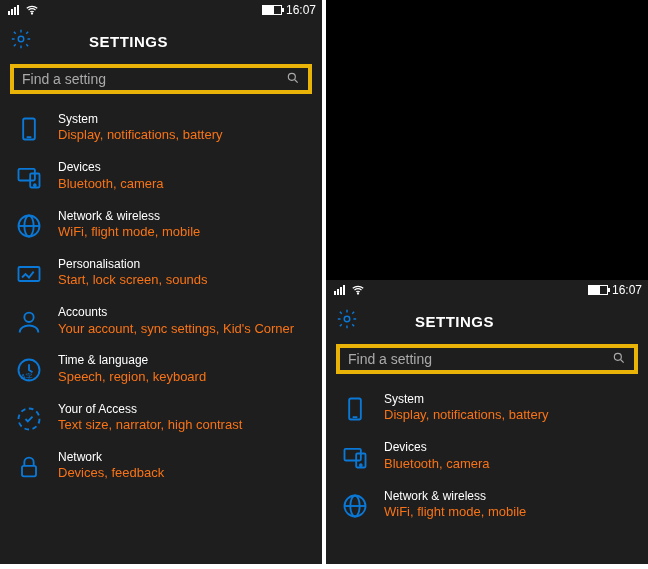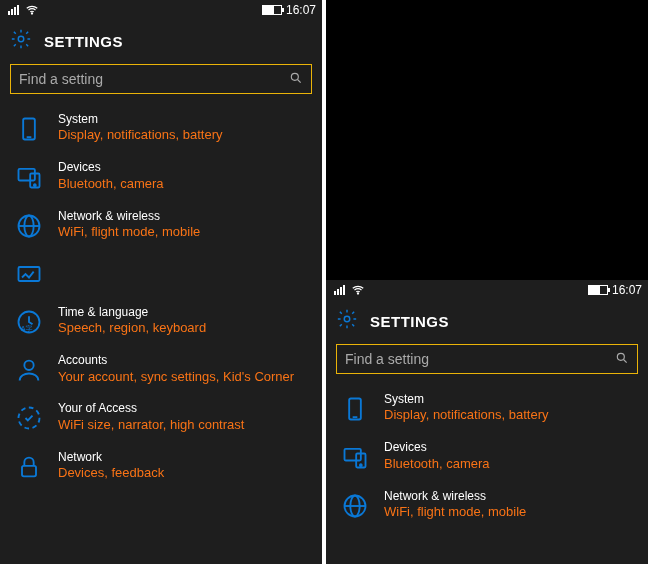--- a/index.html
+++ b/index.html
@@ -14,23 +14,23 @@
   .statusbar .sig span:nth-child(1){height:4px;}
   .statusbar .sig span:nth-child(2){height:6px;}
   .statusbar .sig span:nth-child(3){height:8px;}
   .statusbar .sig span:nth-child(4){height:10px;}
   .statusbar svg { display:block; }
   .spacer { flex: 1; }
   .battery { width: 20px; height: 10px; border:1px solid #fff; position:relative; margin-right:4px; }
   .battery::after { content:""; position:absolute; right:-3px; top:2px; width:2px; height:4px; background:#fff;}
   .battery .fill { background:#fff; height:100%; width:60%; }
   .header { display:flex; align-items:center; gap:12px; padding: 8px 10px 6px 10px; }
-  .header .title { font-size: 15px; font-weight:600; letter-spacing:0.5px; }
+  .header .title { font-size: 15px; font-weight:600; letter-spacing:0.5px;margin-left:45px; }
   .gear svg { width:22px; height:22px; }
-  .searchbox { margin: 4px 10px 10px 10px; height:30px; border:1px solid #eab308; display:flex; align-items:center; padding:0 8px; color:#aaa; font-size:14px; }
+  .searchbox { margin: 4px 10px 10px 10px; height:30px; border:4px solid #eab308; display:flex; align-items:center; padding:0 8px; color:#aaa; font-size:14px; }
   .searchbox .ph { flex:1; }
   .list { flex:1; overflow:hidden; }
   .item { display:flex; align-items:flex-start; padding: 8px 10px 8px 14px; gap:14px; cursor:pointer; }
   .item .ic { width:30px; height:30px; flex:0 0 30px; display:flex; align-items:center; justify-content:center; margin-top:2px;}
   .item .ic svg { width:28px; height:28px; }
   .item .txt .t { font-size:12px; color:#fff; line-height:1.2; }
   .item .txt .s { font-size:13px; color:#f97316; line-height:1.3; margin-top:1px;}
   .accent { stroke:#0a78d6; fill:none; stroke-width:1.6; }
   .accentF { fill:#0a78d6; }
 </style>
@@ -114,56 +114,60 @@
         <div class="s">WiFi, flight mode, mobile</div>
       </div>
     </div>
         <div class="item">
       <div class="ic">
             <svg viewBox="0 0 24 24" class="accent">
               <rect x="3" y="6" width="18" height="12" rx="1"></rect>
               <path d="M6 15l3-3 3 3 4-5"></path>
             </svg>
           </div>
+      <div class="txt">
+        <div class="t">Personalisation</div>
+        <div class="s">Start, lock screen, sounds</div>
+      </div>
+    </div>
+        <div class="item">
+      <div class="ic">
+            <svg viewBox="0 0 24 24" class="accent">
+              <circle cx="12" cy="8" r="4"></circle>
+              <path d="M4 21c0-4 4-6 8-6s8 2 8 6"></path>
+            </svg>
+          </div>
+      <div class="txt">
+        <div class="t">Accounts</div>
+        <div class="s">Your account, sync settings, Kid's Corner</div>
+      </div>
     </div>
         <div class="item">
       <div class="ic">
             <svg viewBox="0 0 24 24" class="accent">
               <circle cx="12" cy="12" r="9"></circle>
               <path d="M12 7v5l3 2"></path>
               <text x="5" y="20" font-size="6" class="accentF" stroke="none">A字</text>
             </svg>
           </div>
       <div class="txt">
         <div class="t">Time &amp; language</div>
         <div class="s">Speech, region, keyboard</div>
       </div>
     </div>
         <div class="item">
       <div class="ic">
             <svg viewBox="0 0 24 24" class="accent">
-              <circle cx="12" cy="8" r="4"></circle>
-              <path d="M4 21c0-4 4-6 8-6s8 2 8 6"></path>
-            </svg>
-          </div>
-      <div class="txt">
-        <div class="t">Accounts</div>
-        <div class="s">Your account, sync settings, Kid's Corner</div>
-      </div>
-    </div>
-        <div class="item">
-      <div class="ic">
-            <svg viewBox="0 0 24 24" class="accent">
               <circle cx="12" cy="12" r="9" stroke-dasharray="4 3"></circle>
               <path d="M9 12l2 2 4-4"></path>
             </svg>
           </div>
       <div class="txt">
         <div class="t">Your of Access</div>
-        <div class="s">WiFi size, narrator, high contrast</div>
+        <div class="s">Text size, narrator, high contrast</div>
       </div>
     </div>
         <div class="item">
       <div class="ic">
             <svg viewBox="0 0 24 24" class="accent">
               <rect x="6" y="11" width="12" height="9" rx="1.5"></rect>
               <path d="M8 11V8a4 4 0 0 1 8 0v3"></path>
             </svg>
           </div>
       <div class="txt">

